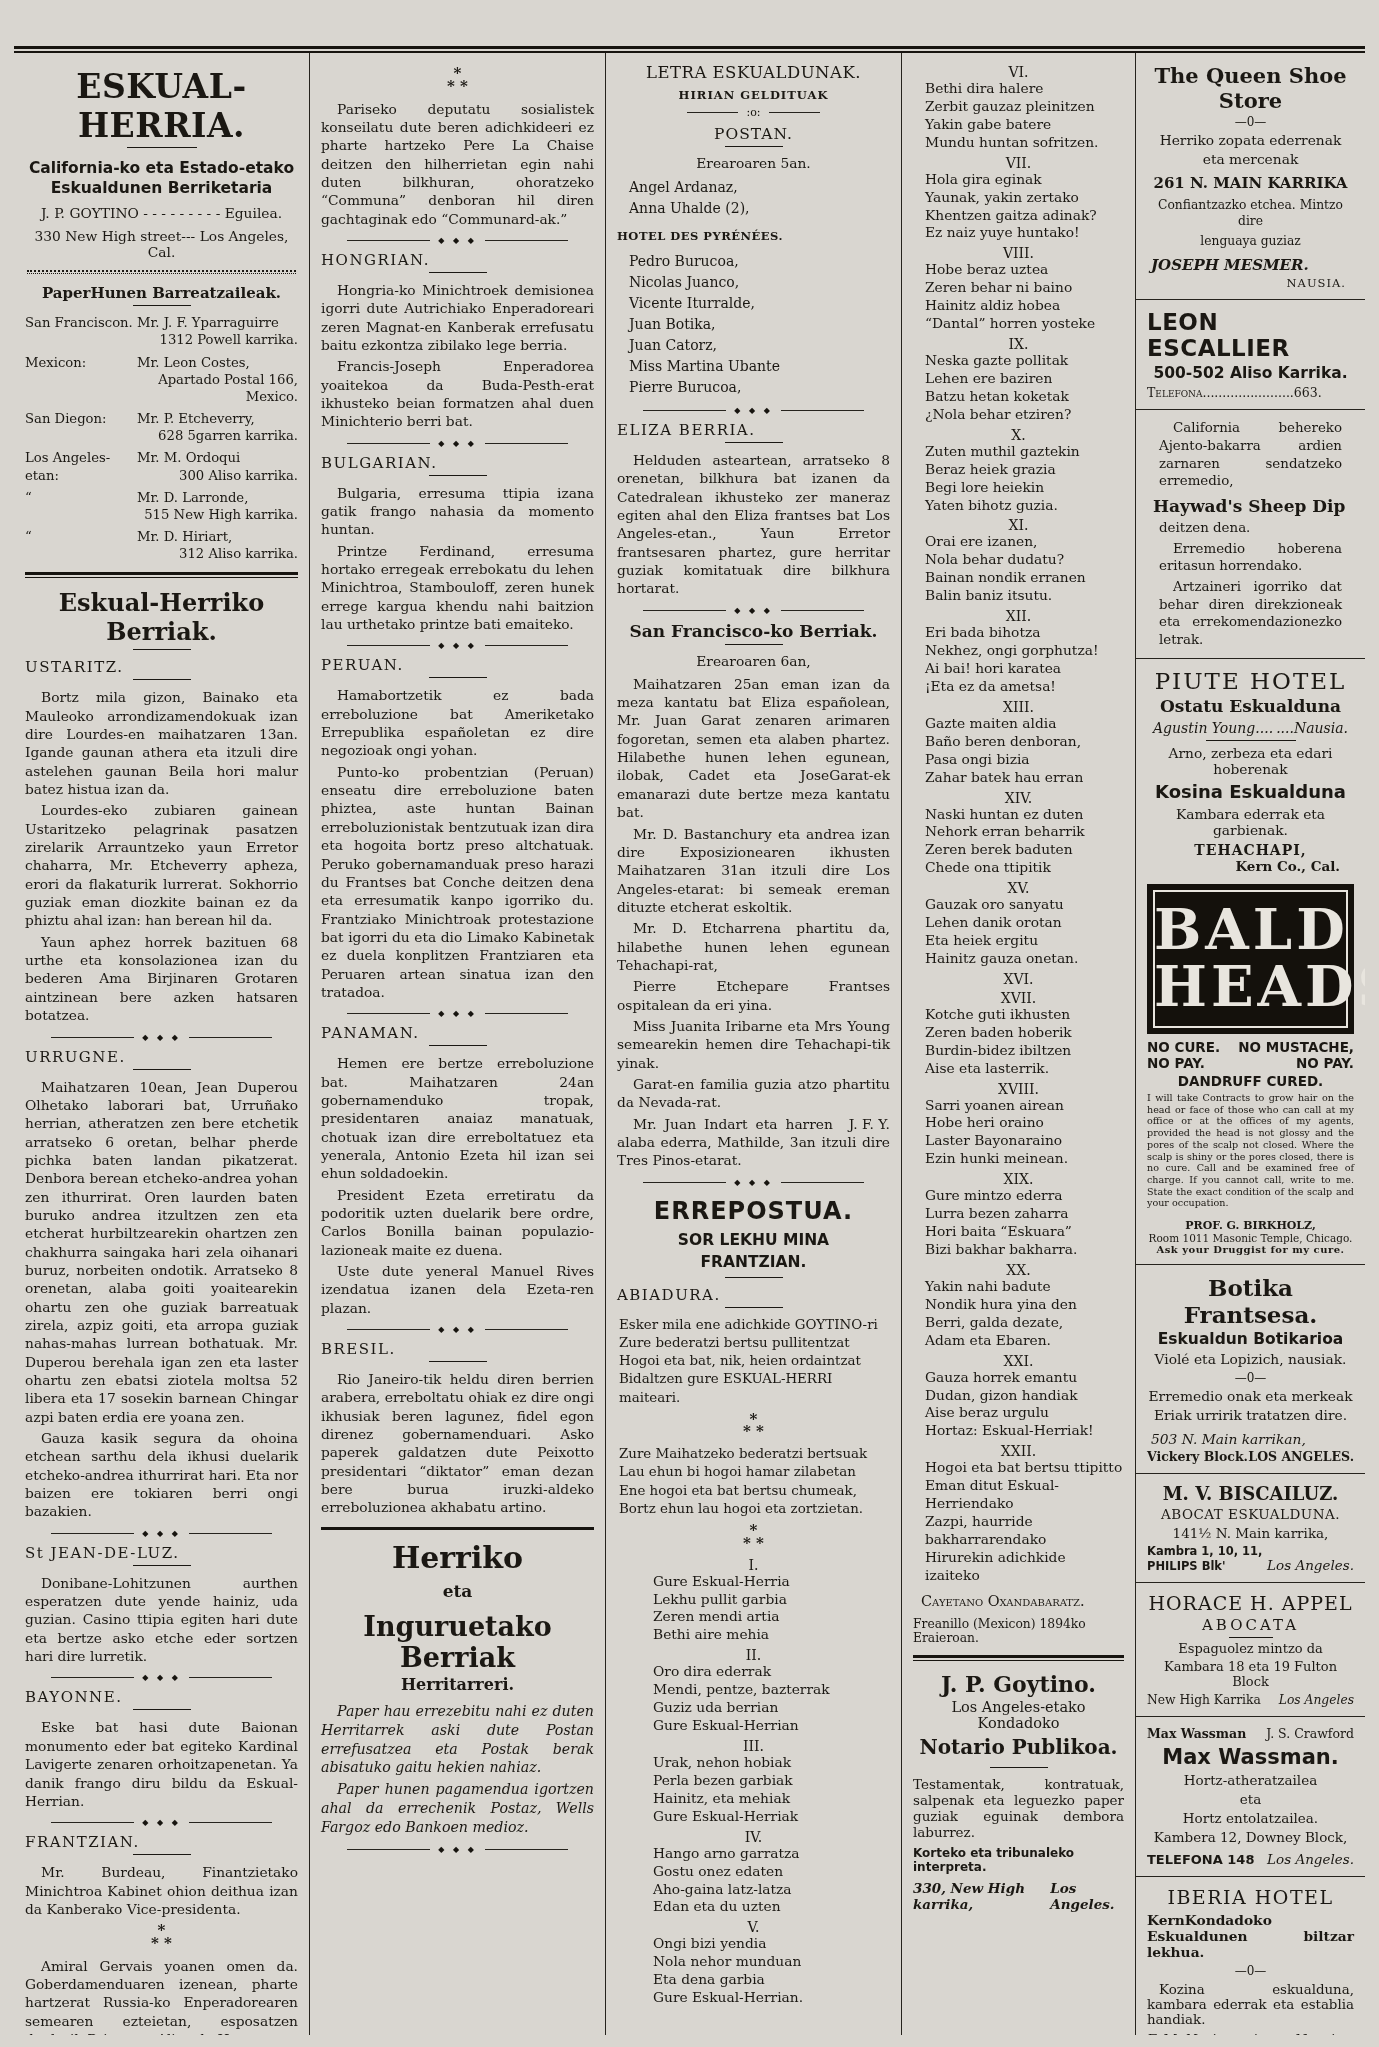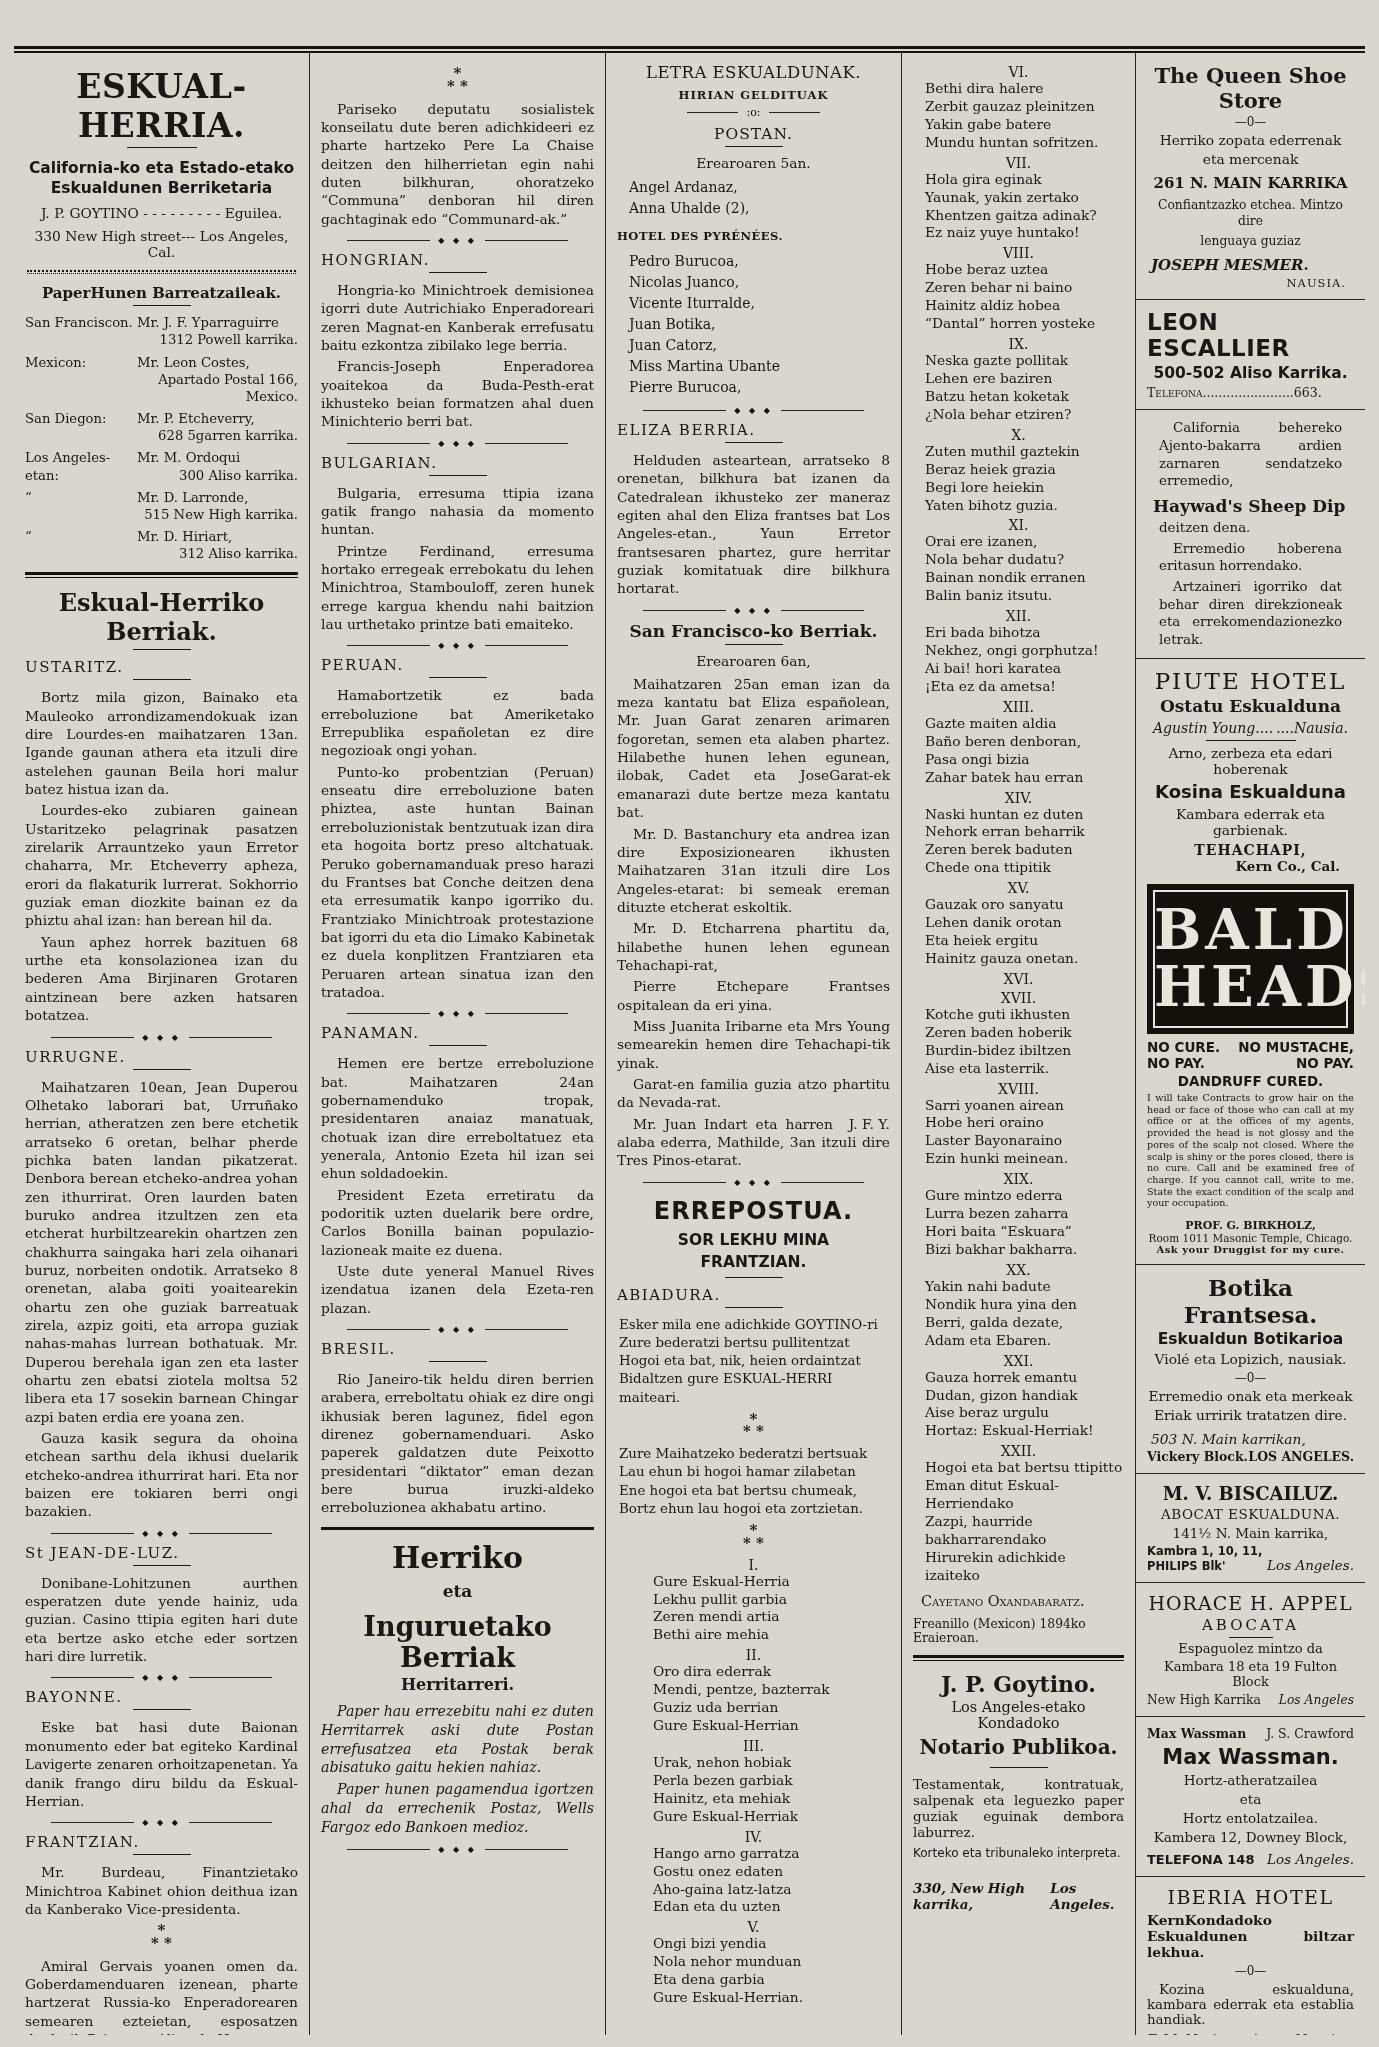--- a/index.html
+++ b/index.html
@@ -68,22 +68,22 @@
   .v3 .vlines { padding-left:36px; }
   .v4 .vlines { padding-left:12px; }
   .poet-sig { font-variant:small-caps; font-size:14.5px; margin-top:8px; padding-left:8px; }
   .poet-date { font-size:12.3px; margin-top:8px; }
 
   
   .nt-title { font-size:22px; font-weight:bold; text-align:center; margin:8px 0 2px; }
   .nt-line { font-size:14.5px; text-align:center; margin:2px 0; }
   .nt-title2 { font-size:20px; font-weight:bold; text-align:center; margin:4px 0 8px; }
   .nt-para { font-size:13.5px; text-align:justify; margin:6px 0; }
-  .nt-interp { font-family:"DejaVu Sans", sans-serif; font-weight:normal; font-size:12px; margin:6px 0; }
-  .nt-addr { display:flex; justify-content:space-between; font-style:italic; font-weight:bold; font-size:13.5px; margin-top:20px; }
+  .nt-interp { font-family:"DejaVu Sans", sans-serif; font-weight:bold; font-size:12px; margin:6px 0; }
+  .nt-addr { display:flex; justify-content:space-between; font-style:italic; font-weight:bold; font-size:13.5px; margin-top:6px; }
 
   
   .ad { font-size:13.5px; }
   .qs-title { font-size:21px; font-weight:bold; text-align:center; margin:2px 0 0; }
   .orn0 { text-align:center; font-size:12px; margin:2px 0; }
   .qs-line { text-align:center; font-size:13.8px; line-height:1.35; }
   .qs-addr { text-align:center; font-size:15px; font-weight:bold; margin:6px 0; }
   .qs-small { text-align:center; font-size:12.3px; line-height:1.3; margin-top:4px; }
   .qs-owner { font-style:italic; font-weight:bold; font-size:15px; margin-top:6px; padding-left:4px; }
   .qs-role { text-align:right; font-size:11.5px; letter-spacing:1px; margin-top:2px; padding-right:8px; }

